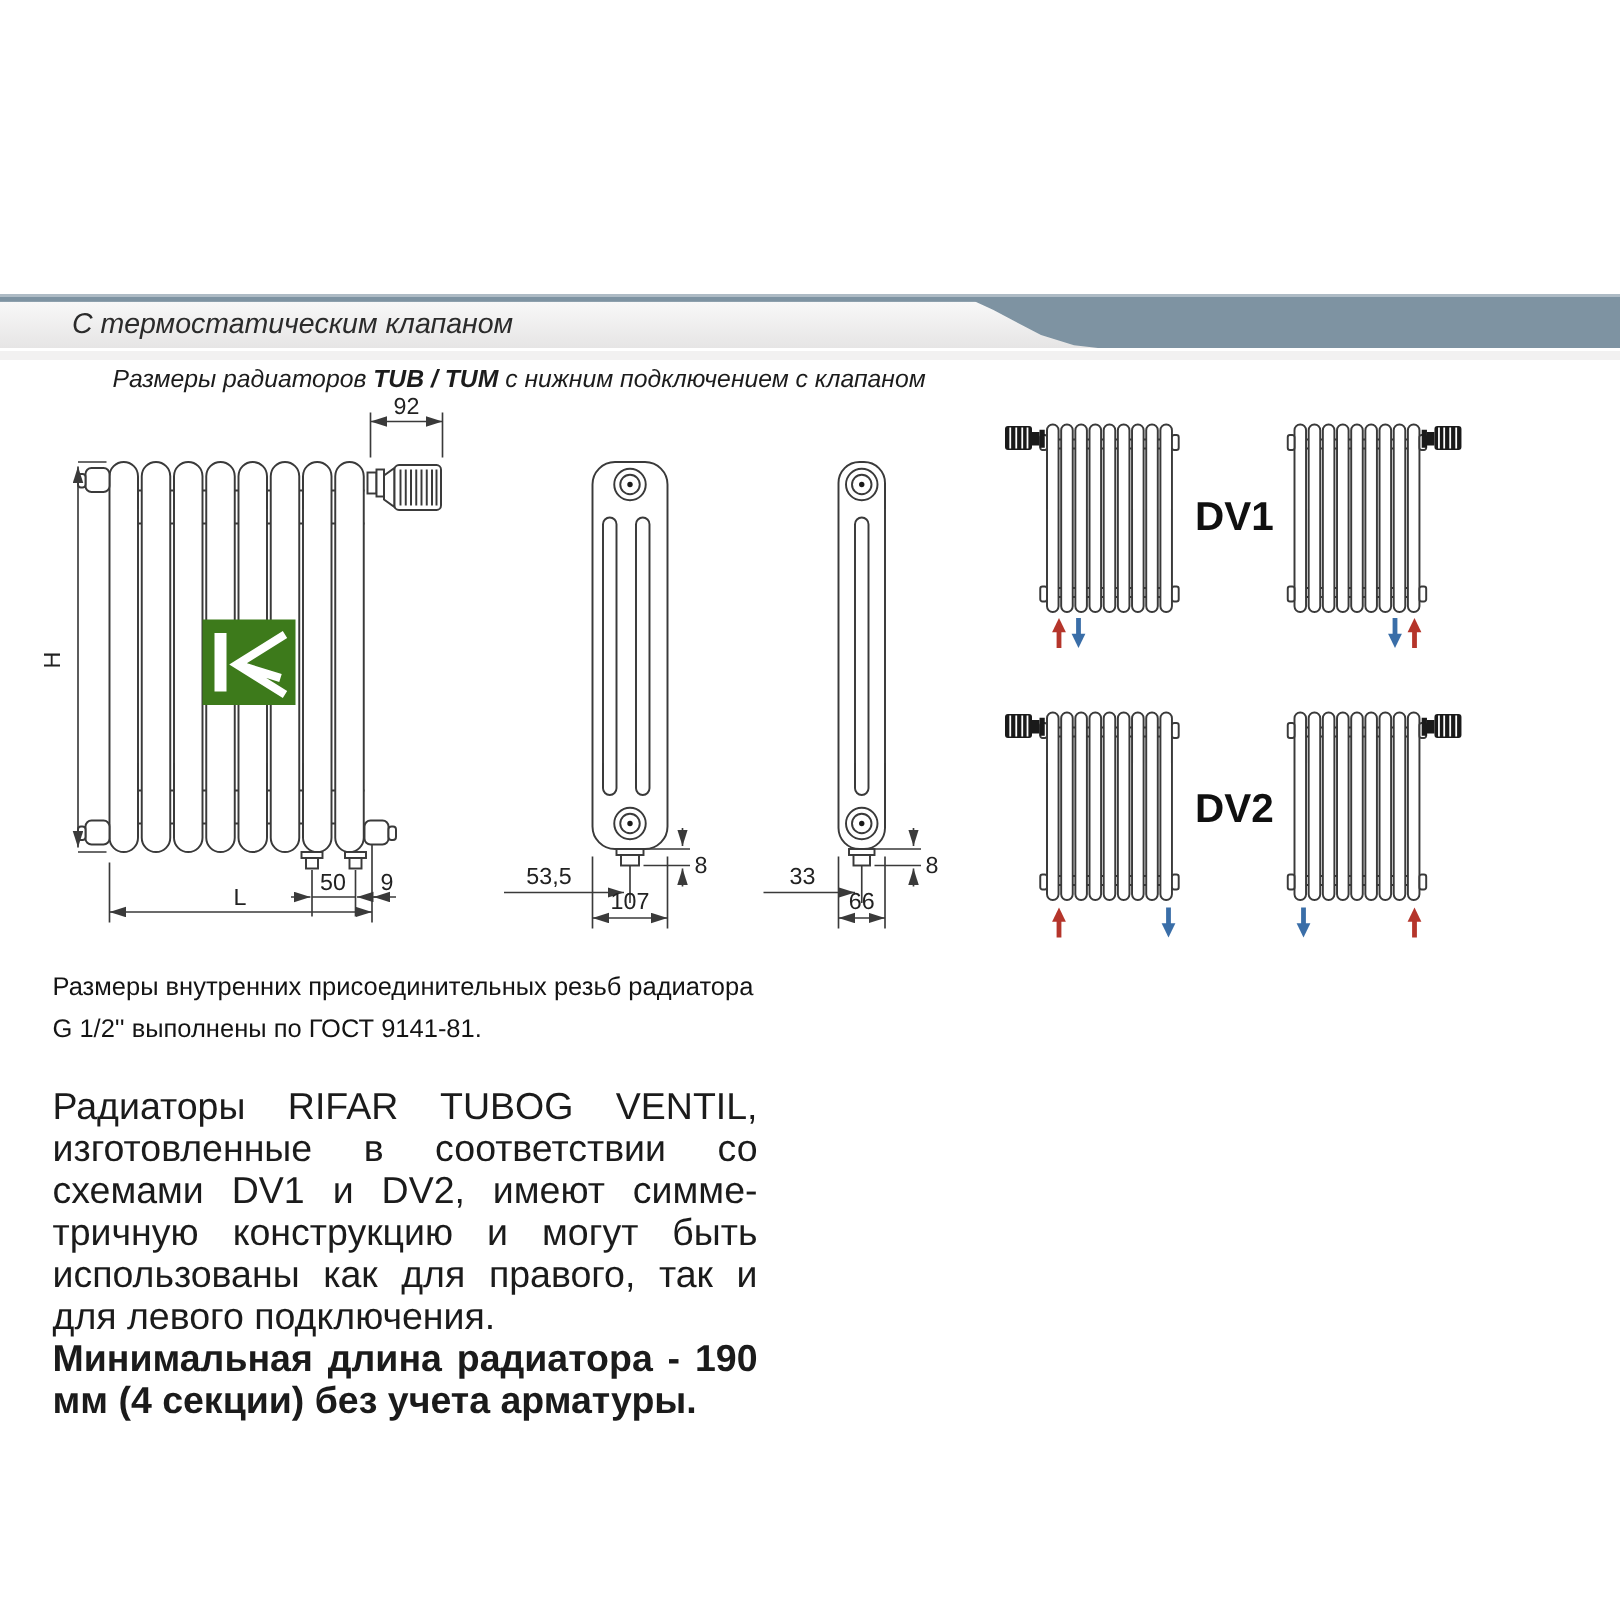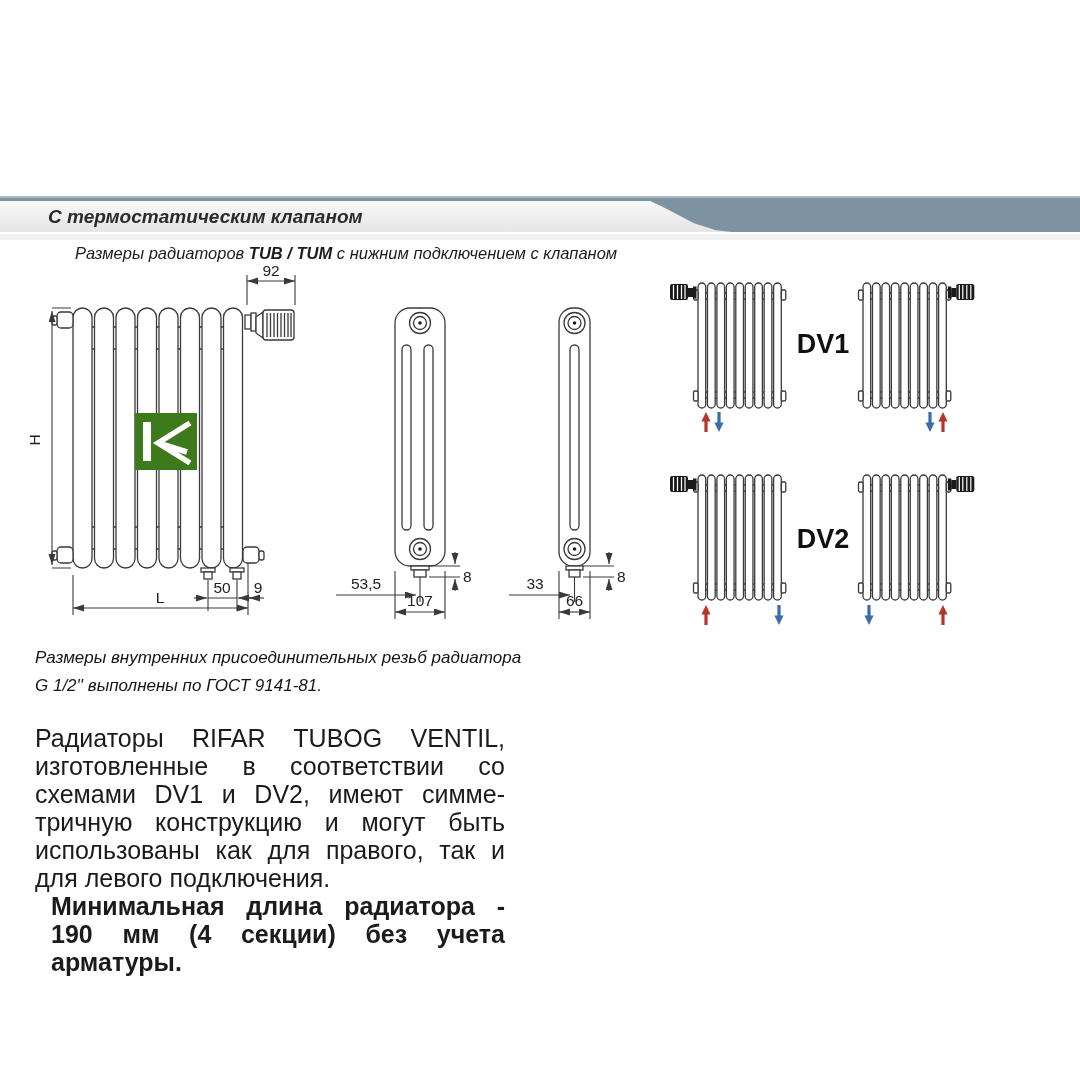--- a/index.html
+++ b/index.html
@@ -6,45 +6,45 @@
   .page{position:relative;width:1080px;height:1080px;background:#fff;overflow:hidden;
         font-family:"Liberation Sans",sans-serif;}
   
   .band{position:absolute;left:0;top:196px;width:1080px;height:34px;background:#7e93a2;
         border-top:2px solid #aebbc5;}
   .band:after{content:"";position:absolute;left:0;top:36px;width:1080px;height:6px;background:#f2f1f1;}
   .band-left{position:absolute;left:0;top:3px;height:31px;width:732px;
         background:linear-gradient(#f8f8f8,#e6e5e5);
         clip-path:polygon(0 0,650px 0,662px 18%,694px 72%,716px 94%,732px 100%,0 100%);
         display:flex;align-items:center;}
-  .band-left span{padding-left:48px;font-size:19px;font-style:italic;font-weight:700;color:#2b2b2b;}
+  .band-left span{padding-left:48px;font-size:19px;font-style:italic;font-weight:400;color:#2b2b2b;}
   .band-right{position:absolute;left:732px;top:0;width:348px;height:34px;
         display:flex;align-items:center;justify-content:center;margin-top:32px;}
   .band-right span{color:#fff;font-weight:700;font-size:19px;letter-spacing:.4px;}
   
   .subtitle{position:absolute;left:75px;top:244px;font-size:16.5px;font-style:italic;color:#1c1c1c;}
   .subtitle b{font-weight:700;}
   
   .diagram{position:absolute;left:0;top:255px;}
   .ln{stroke:#3a3a3a;stroke-width:1.3;fill:none}
   .fw{fill:#ffffff;stroke:#3a3a3a;stroke-width:1.3}
   .fd{fill:#1a1a1a;stroke:none}
   .dim{stroke:#3a3a3a;stroke-width:1.1;fill:none}
   text.d{font:15.5px "Liberation Sans",sans-serif;fill:#222;}
   text.dv{font:700 27px "Liberation Sans",sans-serif;fill:#101010;}
   
-  .note{position:absolute;left:35px;top:644px;font-size:17px;font-style:italic;
+  .note{position:absolute;left:35px;top:644px;font-size:17px;
         line-height:28px;color:#141414;}
   
   .col{position:absolute;top:724px;font-size:25px;line-height:28px;color:#1b1b1b;
        text-align:justify;}
   .col p{margin:0;}
   .col-left{left:35px;width:470px;}
   .col-right{left:512px;width:478px;}
-  .col .bold{font-weight:700;margin-left:16px;}
+  .col .bold{font-weight:700;}
 </style>
 </head>
 <body>
 
 <div class="page">
 
   <div class="band">
     <div class="band-left">
       <span>С термостатическим клапаном</span>
     </div>

